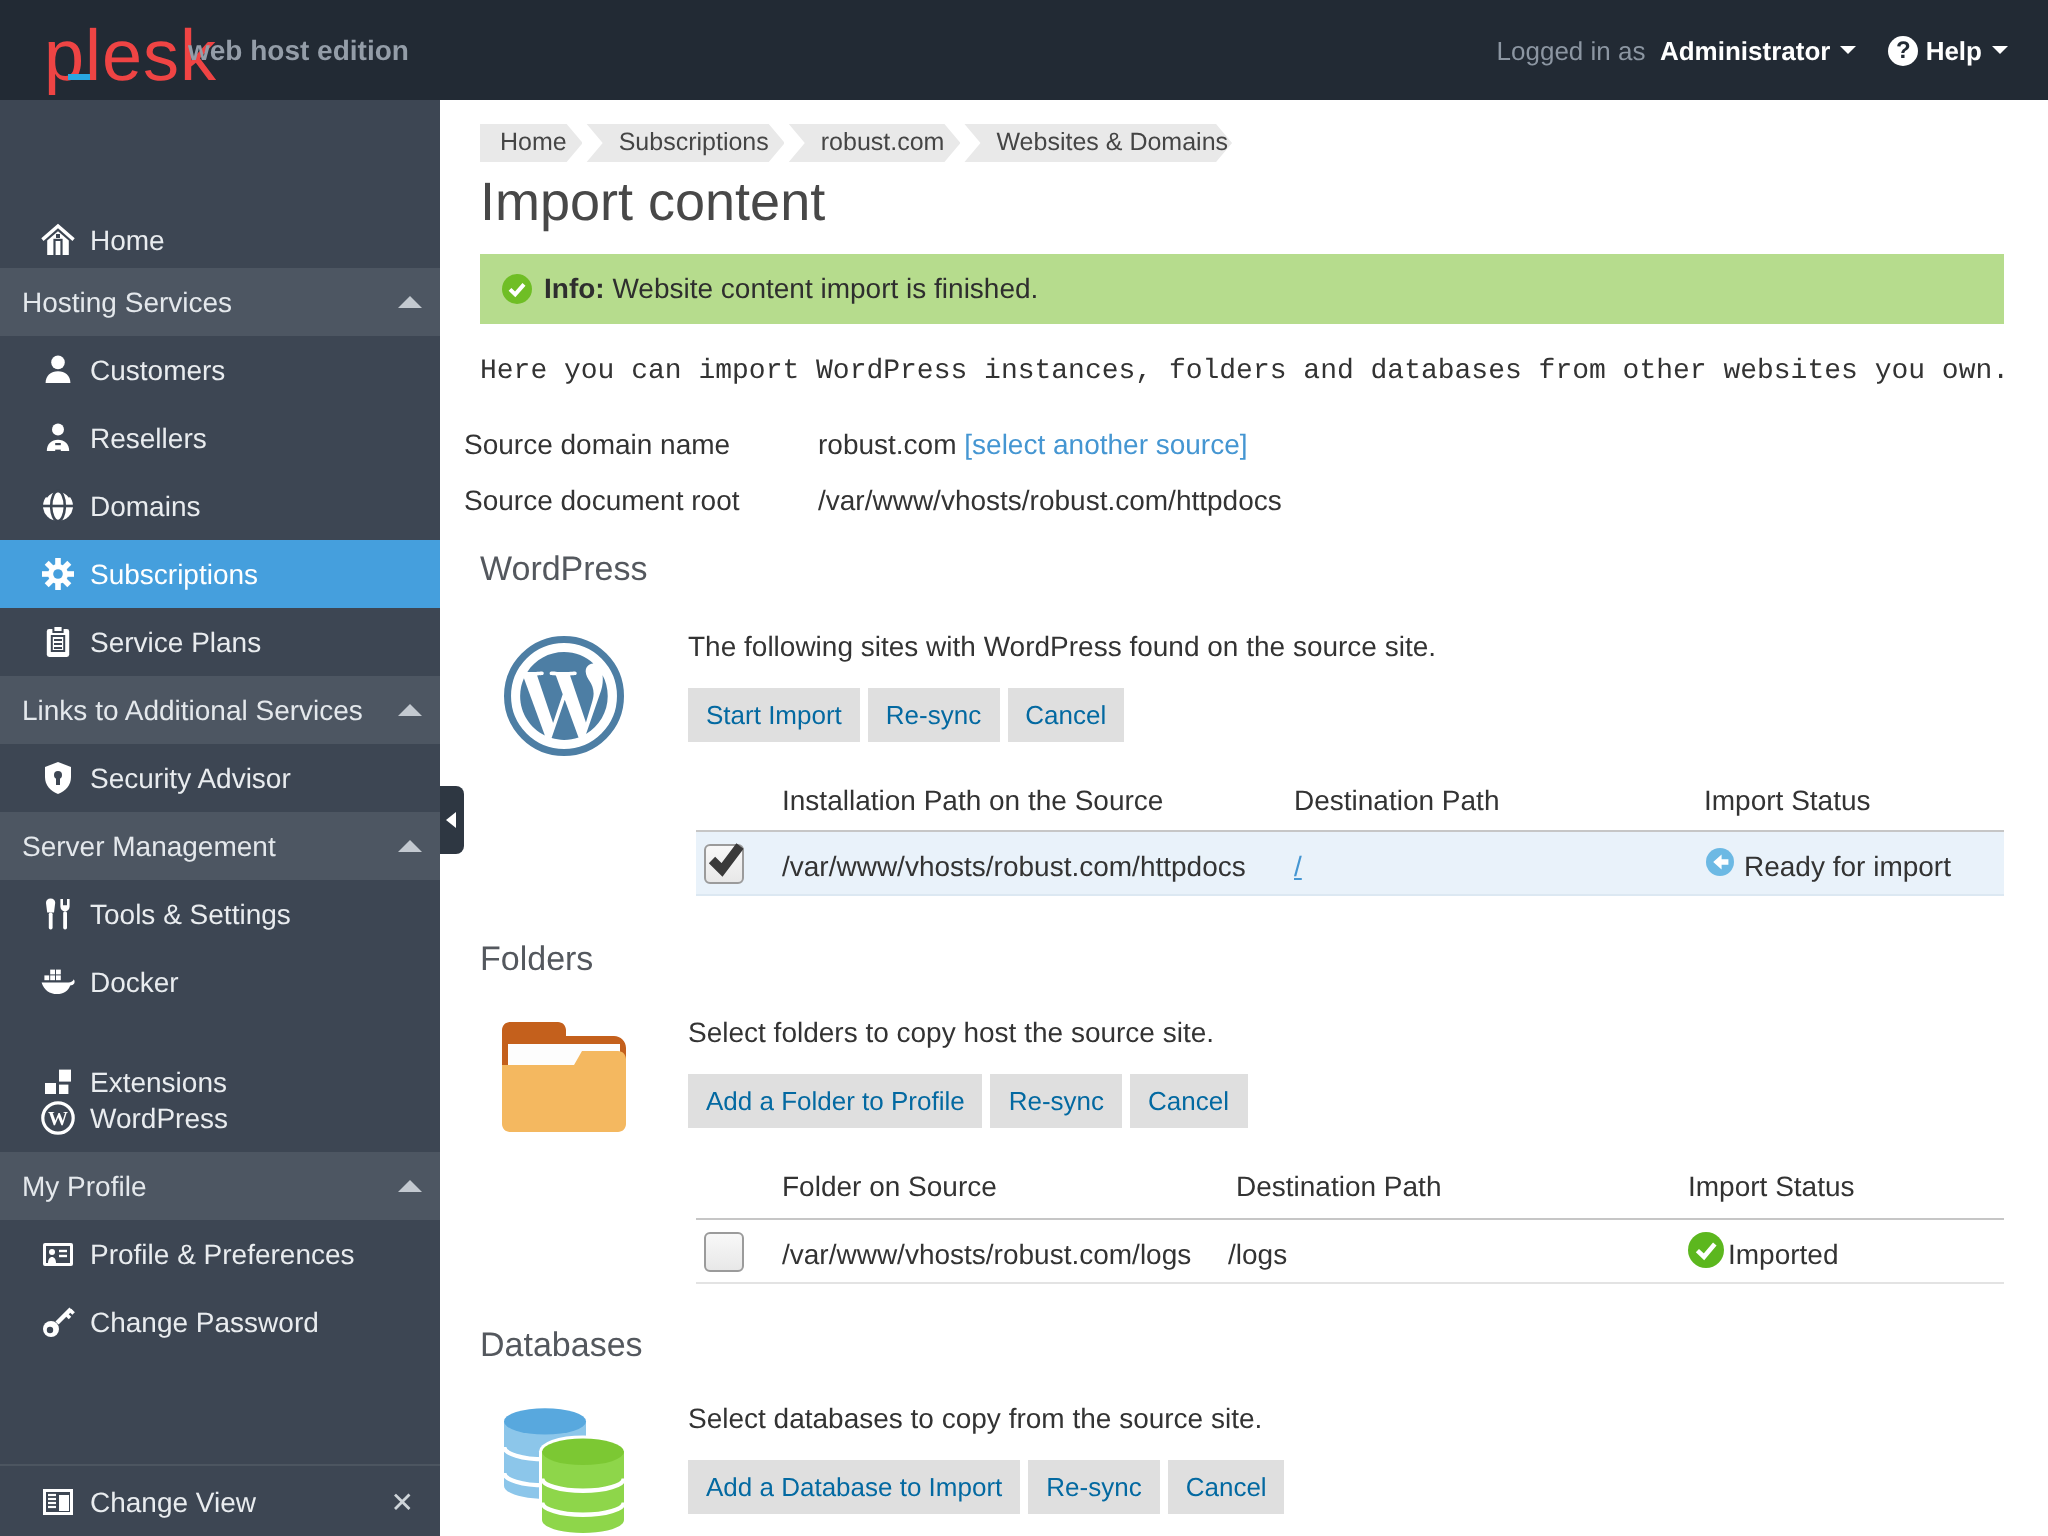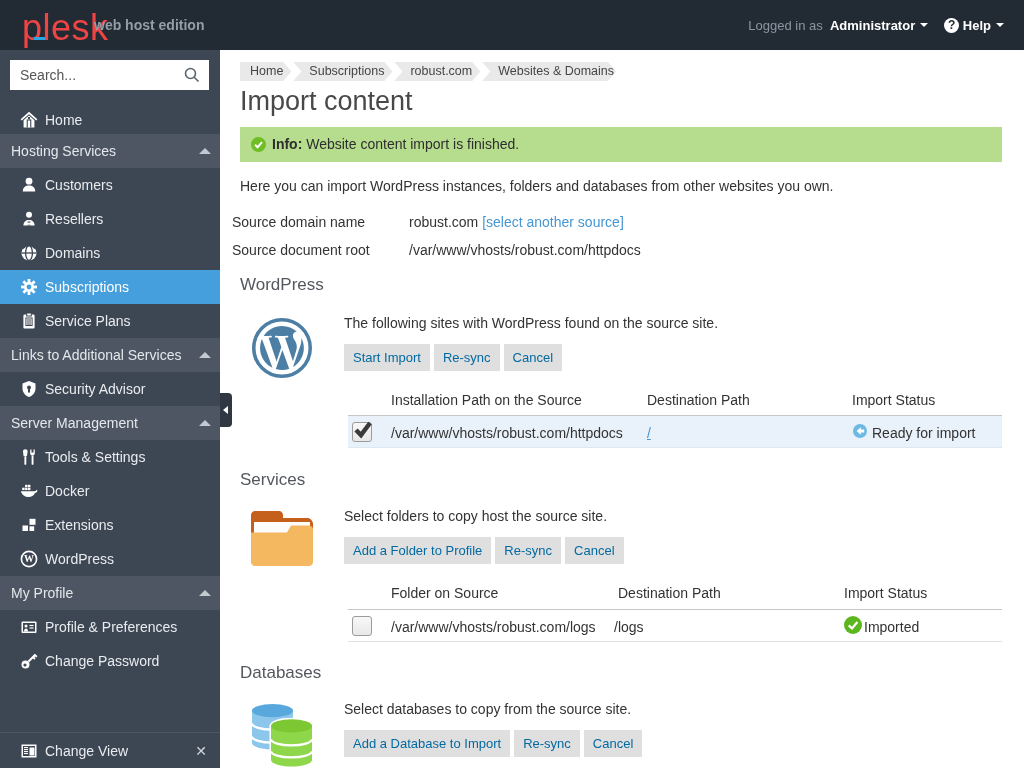--- a/index.html
+++ b/index.html
@@ -32,21 +32,21 @@
 #content { position:absolute; left:220px; top:50px; width:804px; height:718px; background:#fff; font-size:14px; }
 
 #crumbs { position:absolute; left:20px; top:12px; height:19px; display:flex; }
 .crumb { position:relative; height:19px; line-height:19px; background:#e9e9e9; color:#454545; font-size:12.5px; padding:0 8px 0 16px; margin-right:2px; clip-path:polygon(0 0, calc(100% - 8px) 0, 100% 50%, calc(100% - 8px) 100%, 0 100%, 8px 50%); }
 .crumb.first { padding-left:10px; clip-path:polygon(0 0, calc(100% - 8px) 0, 100% 50%, calc(100% - 8px) 100%, 0 100%); }
 .crumb.last { padding-right:2px; }
 h1 { position:absolute; left:20px; top:36px; font-size:27px; font-weight:normal; color:#484848; }
 #banner { position:absolute; left:20px; top:77px; width:762px; height:35px; background:#b6dc8d; }
 #banner .txt { position:absolute; left:32px; top:9px; font-size:14px; color:#2e2e2e; }
 #banner svg { position:absolute; left:11px; top:10px; }
-#intro { position:absolute; left:20px; }
+#intro { position:absolute; left:20px;font-family:Liberation Mono, monospace; }
 .lblrow { position:absolute; left:12px; }
 .lblrow .val { position:absolute; left:177px; white-space:nowrap; }
 a.bluelink { color:#4596d2; text-decoration:none; }
 h2 { position:absolute; left:20px; font-size:17px; font-weight:normal; color:#54585e; }
 .secicon { position:absolute; left:32px; }
 .sectext { position:absolute; left:124px; }
 .btnrow { position:absolute; left:124px; display:flex; }
 .btn { height:27px; line-height:27px; padding:0 9px; background:#dfdfdf; color:#0369a1; margin-right:4px; font-size:13px; }
 .thead { position:absolute; font-size:14px; color:#333; }
 .tline { position:absolute; left:128px; width:654px; height:1px; background:#c6c6c6; }
@@ -67,27 +67,20 @@
       <b>Administrator</b>
       <span class="caret"></span>
     <span style="width:16px"></span>
     <span id="helpq">?</span>
       <b>&nbsp;Help</b>
       <span class="caret"></span>
   </div>
 </div>
 
 <div id="sidebar">
-  <div id="search">
-      <span>Search...</span>
-    <svg width="18" height="18" viewBox="0 0 18 18">
-        <circle cx="7.5" cy="7.5" r="5" fill="none" stroke="#5a646e" stroke-width="1.6"></circle>
-        <line x1="11.2" y1="11.2" x2="15.5" y2="15.5" stroke="#5a646e" stroke-width="1.6"></line>
-      </svg>
-  </div>
   <div class="mitem" style="top:53px"><svg class="mic" viewBox="0 0 18 18">
         <path d="M1.2 8.8 L9 2 L16.8 8.8" fill="none" stroke="#fff" stroke-width="1.7"></path>
         <path fill="#fff" d="M3.6 9.3 L9 4.6 L14.4 9.3 V16.5 H3.6 Z"></path>
         <rect x="6.7" y="8.4" width="4.6" height="8.1" fill="#3d4653"></rect>
         <rect x="7.8" y="9.5" width="2.4" height="7" fill="#fff"></rect>
         <rect x="8" y="6" width="2" height="2" fill="#3d4653"></rect>
       </svg>Home</div>
   <div class="mhead" style="top:84px">Hosting Services<span class="tri"></span></div>
   <div class="mitem" style="top:118px"><svg class="mic" viewBox="0 0 18 18">
         <circle cx="9" cy="5.2" r="3.4" fill="#fff"></circle>
@@ -144,21 +137,21 @@
   <div class="mitem" style="top:424px"><svg class="mic" viewBox="0 0 18 18">
         <g fill="#fff">
           <rect x="2.2" y="5.7" width="2.4" height="2.4"></rect>
           <rect x="5.1" y="5.7" width="2.4" height="2.4"></rect>
           <rect x="8" y="5.7" width="2.4" height="2.4"></rect>
           <rect x="5.1" y="2.8" width="2.4" height="2.4"></rect>
           <rect x="8" y="2.8" width="2.4" height="2.4"></rect>
           <path d="M0.8 9.2 H14.2 C15.6 9.2 16.6 8.5 16.9 7.6 C17.3 8.1 17.5 9 17.1 9.7 C16.7 10.3 15.9 10.7 15.1 10.7 C14.3 13.2 11.8 15 8.5 15 C4.8 15 2 13 0.8 9.2 Z"></path>
         </g>
       </svg>Docker</div>
-  <div class="mitem" style="top:458px"><svg class="mic" viewBox="0 0 18 18">
+  <div class="mitem" style="top:474px"><svg class="mic" viewBox="0 0 18 18">
         <g fill="#fff">
           <rect x="2.5" y="9.5" width="5.5" height="5.5"></rect>
           <rect x="9.5" y="2.8" width="6" height="6"></rect>
           <rect x="9.5" y="10.3" width="4.7" height="4.7"></rect>
         </g>
       </svg>Extensions</div>
   <div class="mitem" style="top:492px"><svg class="mic" viewBox="0 0 18 18">
         <circle cx="9" cy="9" r="7.6" fill="none" stroke="#fff" stroke-width="1.6"></circle>
         <text x="9" y="12.4" font-family="Liberation Serif" font-size="10" font-weight="bold" fill="#fff" text-anchor="middle">W</text>
       </svg>WordPress</div>
@@ -246,21 +239,21 @@
       </span>
     <span class="rowtxt" style="left:43px">/var/www/vhosts/robust.com/httpdocs</span>
     <span class="rowtxt" style="left:299px"><a class="bluelink" style="text-decoration:underline" href="#">/</a></span>
     <svg class="sticon" style="left:505px; top:8px" width="14" height="14" viewBox="0 0 14 14">
         <circle cx="7" cy="7" r="7" fill="#6cb9e4"></circle>
         <path d="M7.8 3.2 L3.6 7 L7.8 10.8 V8.4 H11.2 V5.6 H7.8 Z" fill="#fff"></path>
       </svg>
     <span class="rowtxt" style="left:524px">Ready for import</span>
   </div>
 
-  <h2 style="top:420px">Services</h2>
+  <h2 style="top:420px">Folders</h2>
   <svg class="secicon" style="left:31px; top:461px" width="62" height="55" viewBox="0 0 62 55">
     <path fill="#c4601c" d="M4 0 H28 C30.2 0 32 1.8 32 4 V7 H56 C59.3 7 62 9.7 62 13 V28 H0 V4 C0 1.8 1.8 0 4 0 Z"></path>
     <rect x="3" y="11" width="56" height="22" fill="#fdfdfd"></rect>
     <path fill="#f4b860" d="M4 55 C1.8 55 0 53.2 0 51 V21.5 H36 L40 14.5 H58 C60.2 14.5 62 16.3 62 18.5 V51 C62 53.2 60.2 55 58 55 Z" transform="translate(0,0)"></path>
   </svg>
   <div class="sectext" style="top:458px">Select folders to copy host the source site.</div>
   <div class="btnrow" style="top:487px">
       <span class="btn">Add a Folder to Profile</span>
       <span class="btn">Re-sync</span>
       <span class="btn">Cancel</span>

